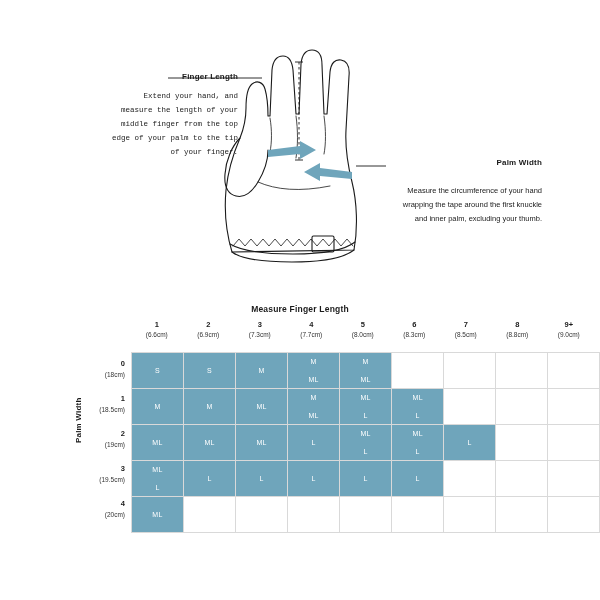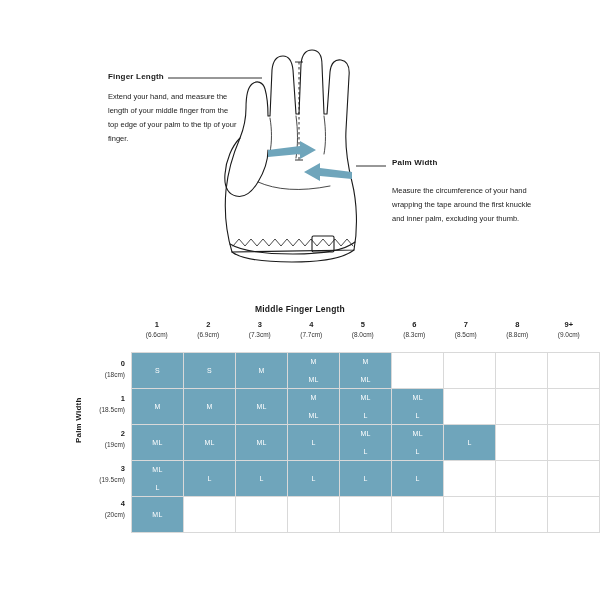--- a/index.html
+++ b/index.html
@@ -15,38 +15,39 @@
     position: relative;
     overflow: hidden;
   }
 
   
   #illustration {
     position: absolute;
     left: 0; top: 0;
     width: 584px;
     height: 285px;
+    text-align: right;
   }
   .callout-title {
     font-size: 8px;
     font-weight: bold;
     letter-spacing: 0.2px;
   }
   .callout-body {
     font-size: 7.5px;
     line-height: 1.85;
     color: #222;
   }
   #finger-length-callout {
     position: absolute;
     left: 108px;
     top: 72px;
     width: 130px;
   }
-  #finger-length-callout .callout-body { margin-top: 9px; }
+  #finger-length-callout .callout-body { margin-top: 9px; font-family: Liberation Mono, monospace; }
   #palm-width-callout {
     position: absolute;
     left: 392px;
     top: 158px;
     width: 150px;
   }
   #palm-width-callout .callout-body { margin-top: 17px; }
 
   
   #chart {
@@ -231,21 +232,21 @@
     <div class="callout-body">Extend your hand, and measure the length of your middle finger from the top edge of your palm to the tip of your finger.</div>
   </div>
 
   <div id="palm-width-callout">
     <div class="callout-title">Palm Width</div>
     <div class="callout-body">Measure the circumference of your hand wrapping the tape around the first knuckle and inner palm, excluding your thumb.</div>
   </div>
 </div>
 
 <div id="chart">
-  <div id="chart-title">Middle Finger Length</div>
+  <div id="chart-title">Measure Finger Length</div>
   <div id="ylabel">Palm Width</div>
   <div id="col-headers">
       <div class="col-head">
         <div class="num">1</div>
         <div class="sub">(6.6cm)</div>
       </div>
       <div class="col-head">
         <div class="num">2</div>
         <div class="sub">(6.9cm)</div>
       </div>

